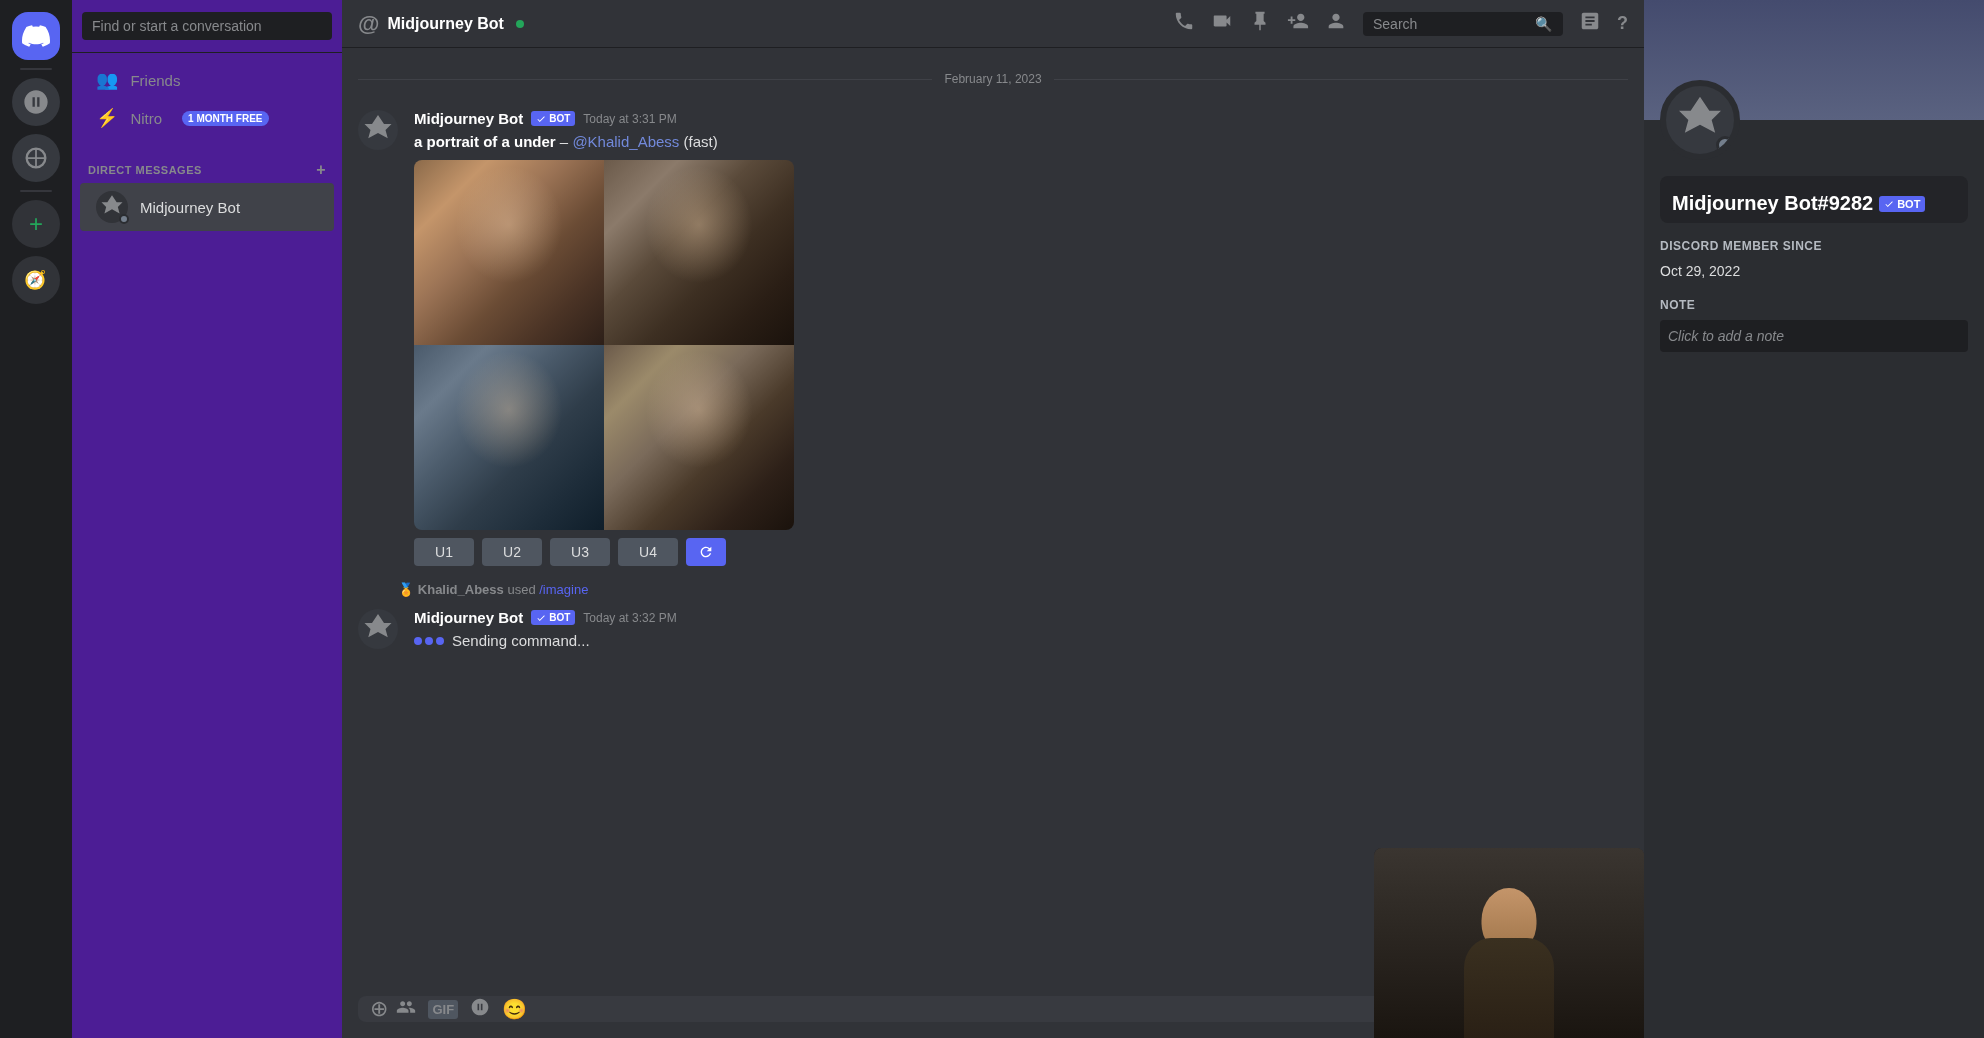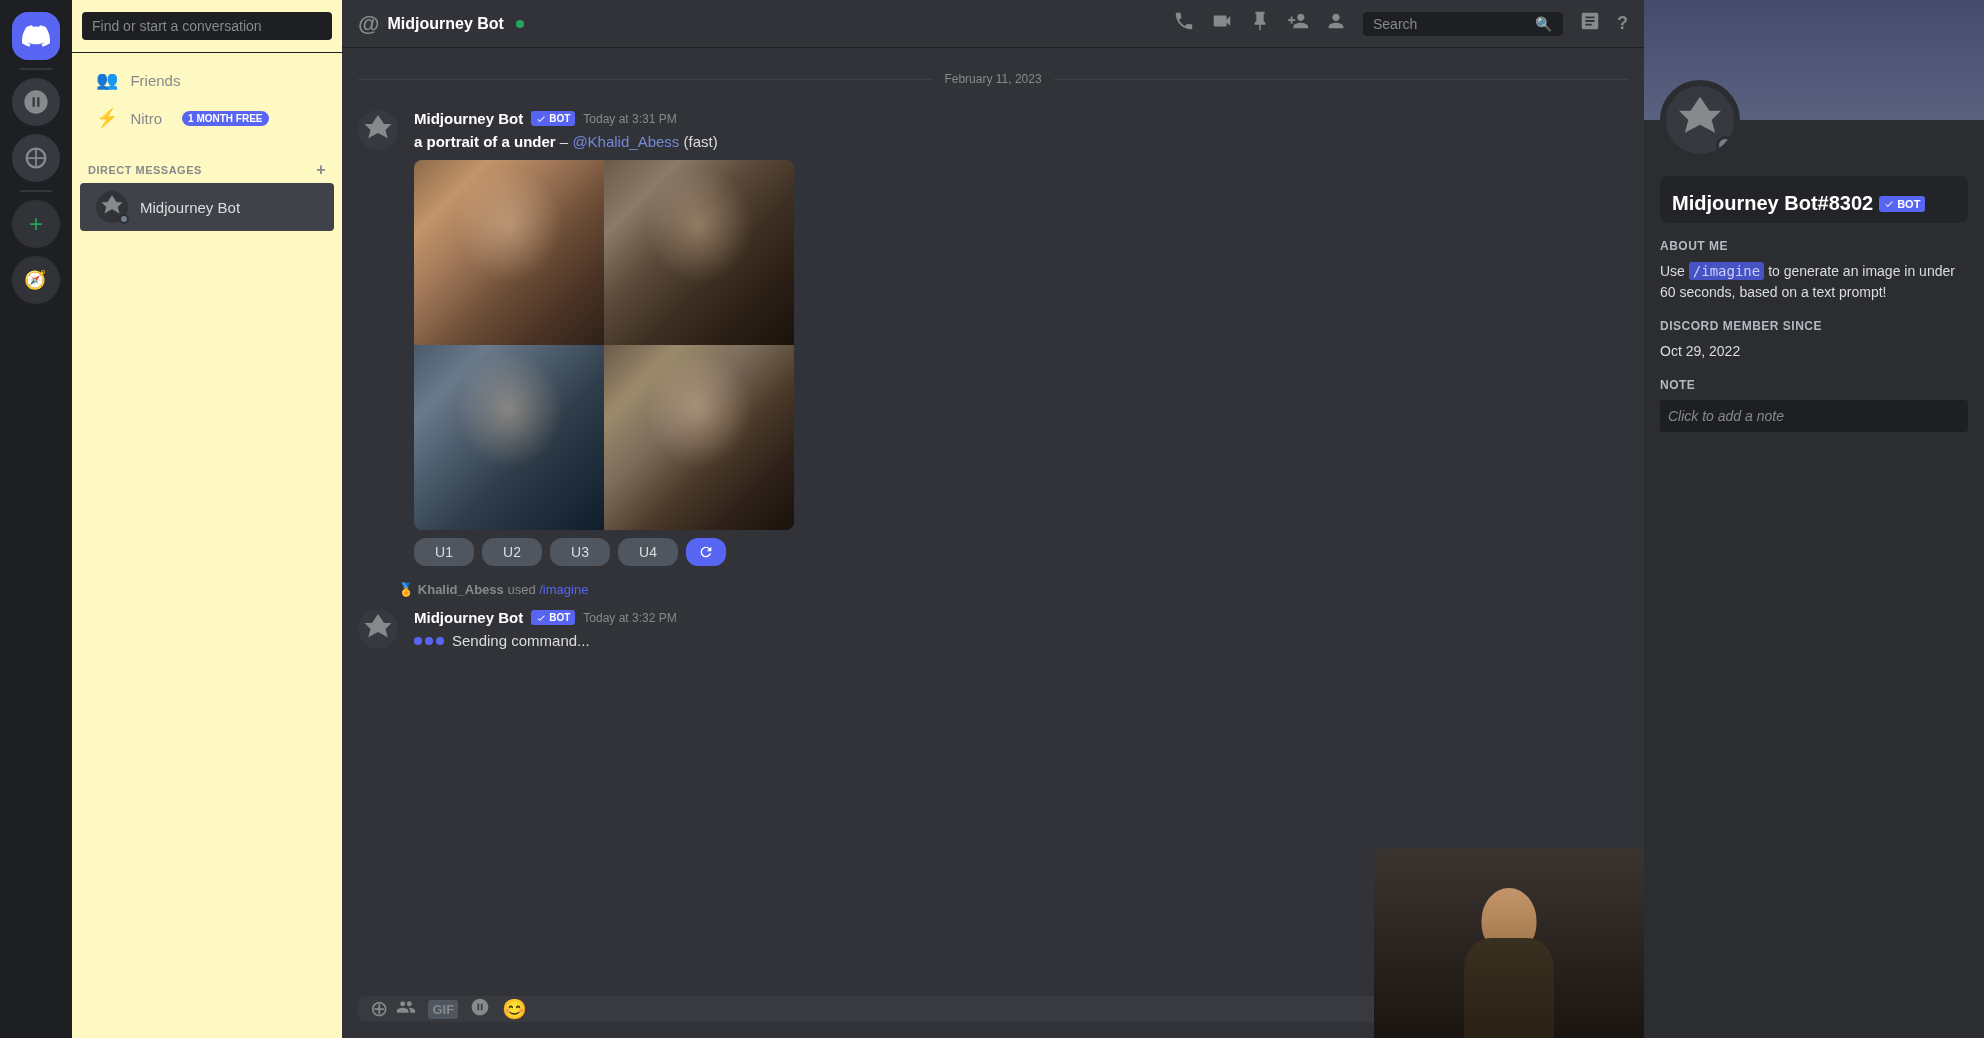--- a/index.html
+++ b/index.html
@@ -50,21 +50,21 @@
     .separator {
       width: 32px;
       height: 2px;
       background: #35363c;
       border-radius: 1px;
     }
 
     
     .dm-sidebar {
       width: 270px;
-      background: #fef9c3;
+      background: #4c1d95;
       display: flex;
       flex-direction: column;
       flex-shrink: 0;
     }
     .dm-search {
       padding: 12px 10px;
       border-bottom: 1px solid #1e1f22;
     }
     .dm-search input {
       width: 100%;
@@ -348,21 +348,21 @@
     .button-row {
       display: flex;
       gap: 8px;
       margin-bottom: 4px;
       flex-wrap: wrap;
     }
     .action-btn {
       background: #4f5660;
       color: #dcddde;
       border: none;
-      border-radius: 12px;
+      border-radius: 4px;
       padding: 6px 16px;
       font-size: 14px;
       font-weight: 500;
       cursor: pointer;
       min-width: 60px;
     }
     .action-btn.refresh {
       background: #5865f2;
       color: white;
       display: flex;
@@ -754,38 +754,30 @@
         <svg width="56" height="56" viewBox="0 0 24 24" fill="#87898c">
           <path d="M12 2L8 8H3l4 4-1.5 5.5L12 14l6.5 3.5L17 12l4-4h-5z"></path>
         </svg>
         <div style="width:18px;height:18px;border-radius:50%;background:#747f8d;border:3px solid #2b2d31;position:absolute;bottom:0;right:0;"></div>
       </div>
     </div>
   </div>
 
   <div style="margin-top:56px; background:#232428; border-radius:8px; margin-left:16px; margin-right:16px; padding:8px 12px;">
     <div class="profile-name">
-      <span>Midjourney Bot#8302</span>
+      <span>Midjourney Bot#9282</span>
       <span class="bot-badge" style="font-size:11px;">
         <svg width="10" height="10" viewBox="0 0 24 24" fill="white">
             <path d="M9 16.17L4.83 12l-1.42 1.41L9 19 21 7l-1.41-1.41z"></path>
           </svg>
         BOT
       </span>
     </div>
   </div>
 
-  <div class="profile-section">
-    <div class="profile-section-title">ABOUT ME</div>
-    <div class="profile-section-text">
-      <span>Use </span>
-      <span class="highlight">/imagine</span>
-      <span> to generate an image in under 60 seconds, based on a text prompt!</span>
-    </div>
-  </div>
 
   <div class="profile-section" style="margin-top:16px;">
     <div class="profile-section-title">DISCORD MEMBER SINCE</div>
     <div class="profile-section-text">Oct 29, 2022</div>
   </div>
 
   <div class="profile-section" style="margin-top:16px;">
     <div class="profile-section-title">NOTE</div>
     <div class="note-input">Click to add a note</div>
   </div>

